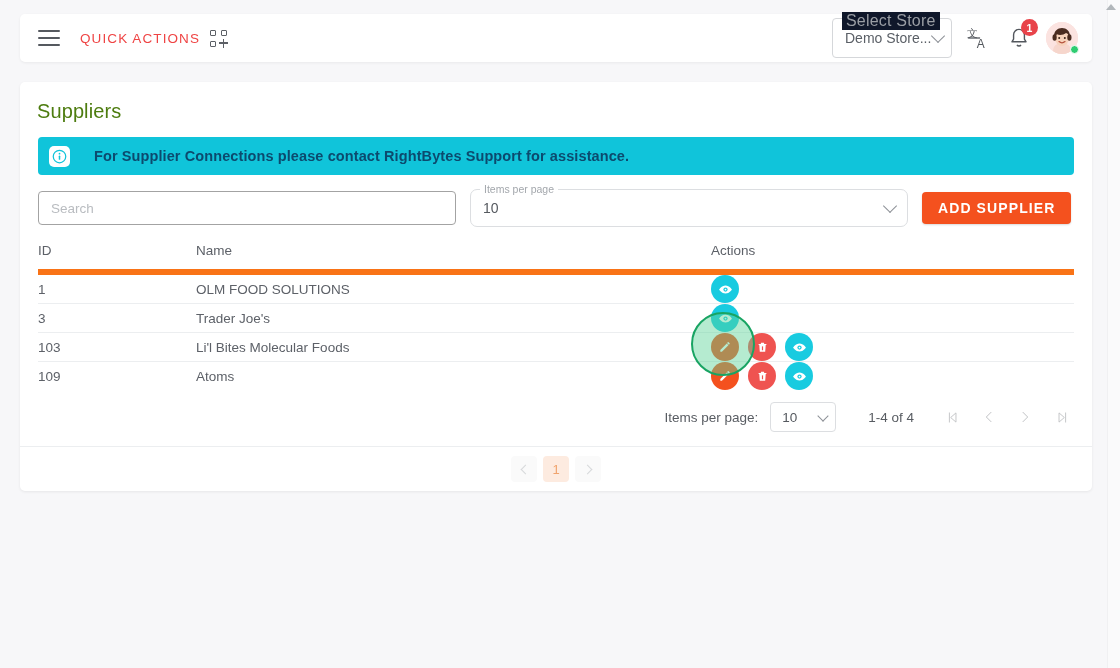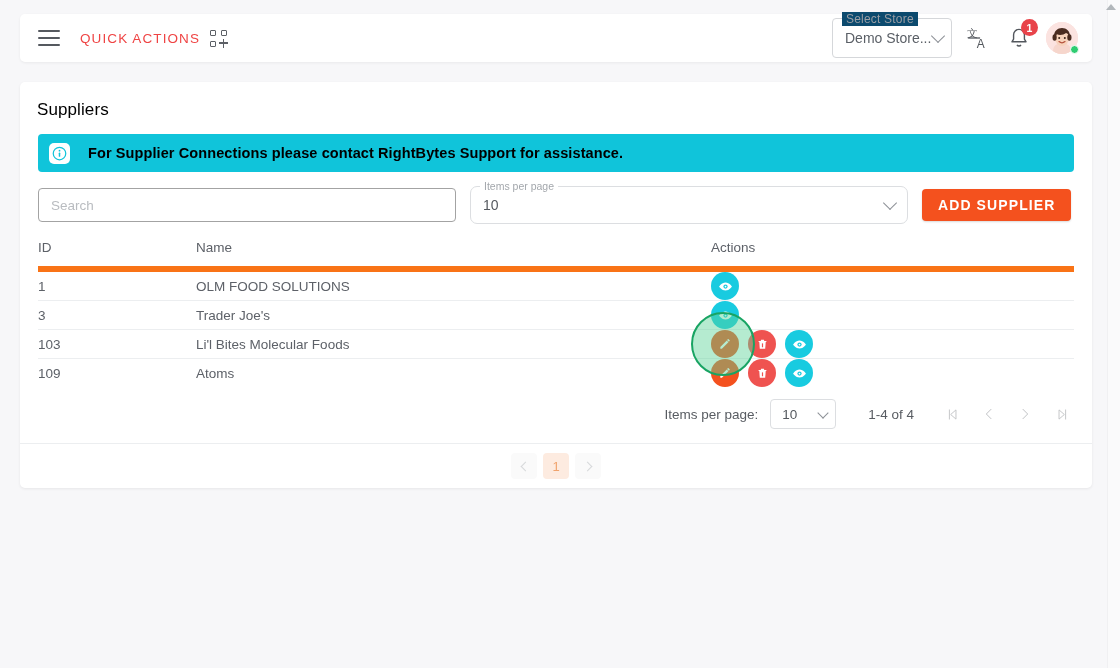--- a/index.html
+++ b/index.html
@@ -44,21 +44,21 @@
   .topbar-right { margin-left: auto; display: flex; align-items: center; gap: 14px; }
 
   
   .store-select {
     position: relative; width: 120px; height: 40px;
     border: 1px solid #d5d7da; border-radius: 4px;
     display: flex; align-items: center; padding: 0 8px 0 12px; cursor: pointer;
   }
   .store-select .legend {
     position: absolute; top: -7px; left: 9px; padding: 0 4px;
-    background: #0c4a6e; font-size: 12px; color: #9a9ea4; letter-spacing: .2px;
+    background: #0f172a; font-size: 16px; color: #9a9ea4; letter-spacing: .2px;
   }
   .store-select .val { font-size: 14px; color: #5a5f66; white-space: nowrap; text-align: right; }
   .chev { width: 10px; height: 10px; border-right: 1.6px solid #8d9197;
           border-bottom: 1.6px solid #8d9197; transform: rotate(45deg);
           margin-left: auto; margin-bottom: 4px; }
 
   .translate-icon { width: 26px; height: 26px; position: relative; cursor: pointer;
                     color:#53575d; }
   .bell-wrap { position: relative; width: 26px; height: 26px; cursor: pointer; }
   .badge {
@@ -77,34 +77,34 @@
   }
 
   
   .card {
     position: absolute; left: 20px; top: 82px; width: 1072px;
     background: #ffffff; border-radius: 5px;
     box-shadow: 0 1px 3px rgba(0,0,0,.07);
     padding: 0 0 0 0;
   }
   .page-title {
-    font-size: 17px; color: #000000; font-weight: 400;
+    font-size: 20px; color: #4d7c0f; font-weight: 400;
     padding: 18px 0 0 17px; letter-spacing: .1px;
   }
 
   .banner {
     margin: 14px 18px 0 18px; height: 38px; background: #10c4da;
     border-radius: 4px; display: flex; align-items: center; padding: 0 11px;
   }
   .banner-icon {
     width: 21px; height: 21px; background: #fff; border-radius: 5px;
     display: flex; align-items: center; justify-content: center; flex: 0 0 auto;
   }
   .banner-text {
-    margin-left: 18px; color: #000000; font-size: 14.5px; font-weight: 700;
+    margin-left: 24px; color: #0c4a6e; font-size: 14.5px; font-weight: 700;
     letter-spacing: .1px;
   }
 
   .filters {
     display: flex; align-items: center; gap: 14px;
     padding: 14px 18px 0 18px;
   }
   .search-box {
     width: 418px; height: 34px; border: 1px solid #a3a3a3; border-radius: 4px;
     background: #fff; padding: 0 12px; font-size: 13.5px; color: #53575d;

